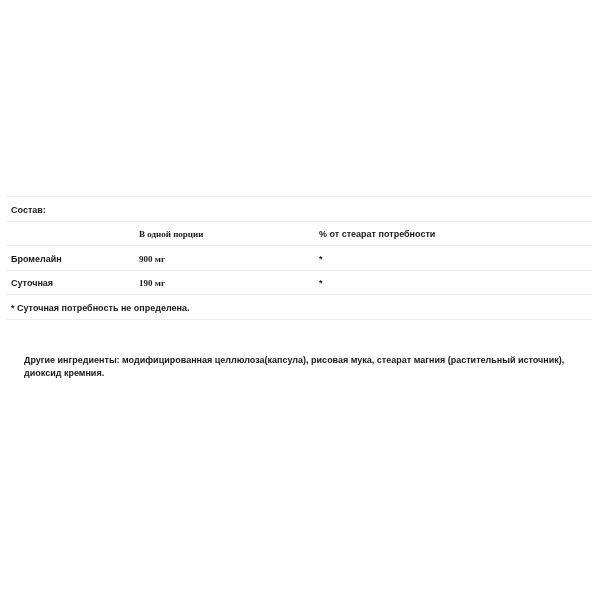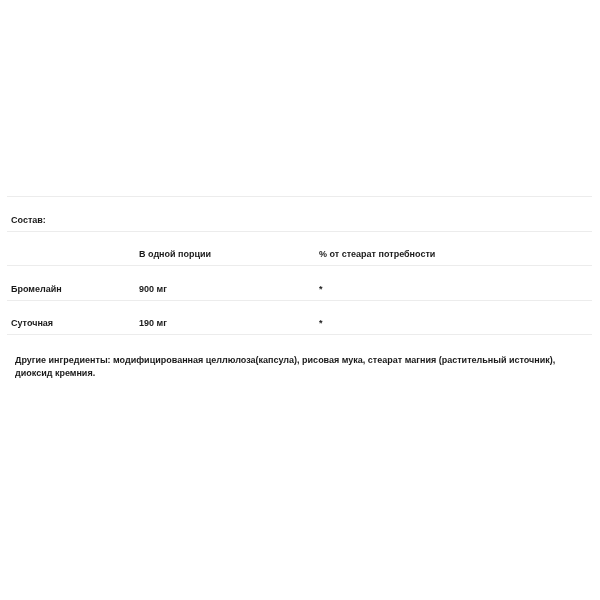--- a/index.html
+++ b/index.html
@@ -1,25 +1,25 @@
 <!DOCTYPE html>
 <html><head>
 <meta charset="utf-8">
 <style>
   html, body { margin: 0; padding: 0; background: #ffffff; }
   body { width: 600px; height: 600px; position: relative; overflow: hidden;
          font-family: "Liberation Sans", "DejaVu Sans", sans-serif; color: #1a1a1a; }
   .wrap { position: absolute; left: 7px; top: 196px; width: 585px; }
   table { border-collapse: collapse; width: 100%; }
-  td { font-size: 9px; font-weight: bold; padding: 12px 0 0 4px; height: 21.5px;
+  td { font-size: 9px; font-weight: bold; padding: 2px 0 0 4px; height: 21.5px;
        border-top: 1px solid #ececec; border-bottom: 1px solid #ececec; vertical-align: middle; }
-  td.c2 { width: 176px; padding-left: 0; }
+  td.c2 { width: 176px; padding-left: 0; font-family: Liberation Serif, serif; }
   td.c1 { width: 128px; }
   .notes { position: absolute; left: 7px; top: 354px; width: 580px; font-size: 9px; font-weight: bold; line-height: 13px; }
-  .notes p { margin: 0 0 10px 8px; }
+  .notes p { margin: 0 0 10px 17px; }
 </style>
 </head>
 <body>
 
 <div class="wrap">
   <table>
     <tbody>
         <tr>
       <td colspan="3">Состав:</td>
     </tr>
@@ -31,19 +31,22 @@
     <tr>
       <td class="c1">Бромелайн</td>
       <td class="c2">900 мг</td>
       <td>*</td>
     </tr>
     <tr>
       <td class="c1">Суточная</td>
       <td class="c2">190 мг</td>
       <td>*</td>
     </tr>
+    <tr>
+      <td colspan="3">* Суточная потребность не определена.</td>
+    </tr>
   </tbody>
     </table>
 </div>
 
 <div class="notes">
   <p>Другие ингредиенты: модифицированная целлюлоза(капсула), рисовая мука, стеарат магния (растительный источник), диоксид кремния.</p>
 </div>
 
 </body></html>

